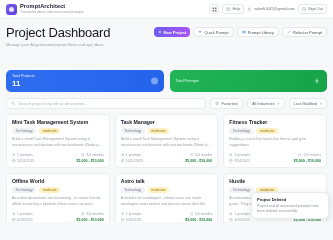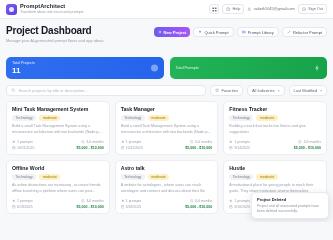--- a/index.html
+++ b/index.html
@@ -46,36 +46,36 @@
   }
   .user-chip {
     display: flex; align-items: center; gap: 2px;
     font-size: 3.8px; color: #6a717e; white-space: nowrap;
   }
   svg { display: block; }
 
   
   .page { padding: 6px 6px 0 6px; }
   .head-row { display: flex; align-items: flex-start; }
-  .page-title { font-size: 10px; font-weight: bold; color: #141824; letter-spacing: -.2px; }
+  .page-title { font-size: 13px; font-weight: normal; color: #141824; letter-spacing: -.2px; }
   .page-sub { font-size: 4px; color: #99a0ac; margin-top: 2px; }
 
   .actions { margin-left: auto; display: flex; gap: 3px; padding-top: 2px; }
   .btn {
     height: 10px; border-radius: 4px; display: flex; align-items: center;
     gap: 2px; padding: 0 4px; font-size: 4px; white-space: nowrap;
     border: 1px solid #e4e7ec; background: #fff; color: #4d5562;
   }
   .btn-primary {
     background: linear-gradient(90deg, #6d5cf0, #a855f7);
     color: #fff; border: none; font-weight: bold;
   }
 
   
-  .stats { display: flex; gap: 6px; margin-top: 14px; }
+  .stats { display: flex; gap: 6px; margin-top: 23px; }
   .stat {
     flex: 1; height: 22px; border-radius: 5px;
     padding: 4px 6px; position: relative; color: #fff;
     display: flex; flex-direction: column; justify-content: center;
   }
   .stat-blue  { background: linear-gradient(100deg, #2f6df0, #2563eb); }
   .stat-green { background: linear-gradient(100deg, #22b457, #16a34a); }
   .stat-label { font-size: 3.8px; opacity: .88; }
   .stat-value { font-size: 8px; font-weight: bold; margin-top: 1px; }
   .stat-ico { position: absolute; right: 6px; top: 50%; transform: translateY(-50%); opacity: .75; }

